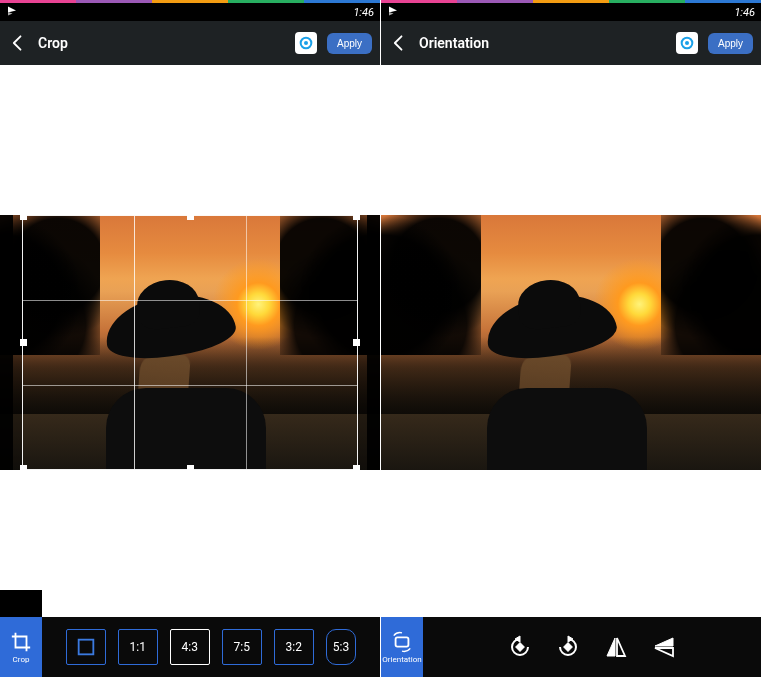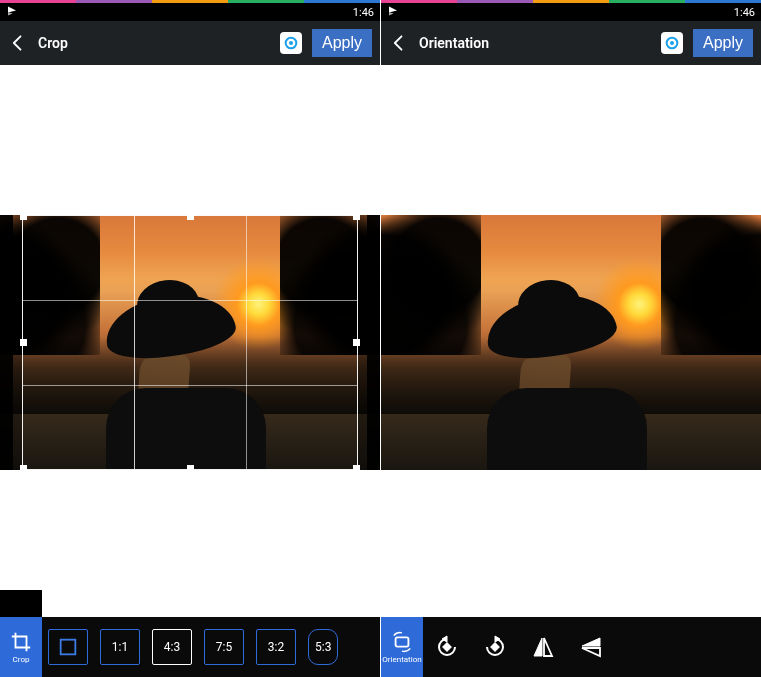--- a/index.html
+++ b/index.html
@@ -37,20 +37,21 @@
   
   .status {
     height: 18px;
     background: #000;
     display: flex;
     align-items: center;
     justify-content: space-between;
     padding: 0 6px;
     color: #fff;
     font-size: 11px;
+    font-style: italic;
   }
   .status .left, .status .right { display:flex; align-items:center; gap:6px; }
   .status .logo svg { width: 12px; height: 12px; }
 
   
   .header {
     height: 44px;
     background: #1e2224;
     display: flex;
     align-items: center;
@@ -65,23 +66,23 @@
   .header .title { font-size: 14px; font-weight: 600; flex: 1; }
   .header .hq {
     width: 22px; height:22px; border-radius: 4px; background:#fff;
     display:flex; align-items:center; justify-content:center;
   }
   .header .hq svg { width:16px; height:16px; }
   .header .apply {
     background: #3b6fc4;
     color: #fff;
     border: none;
-    font-size: 16px;
+    font-size: 10px;
     padding: 5px 10px;
-    border-radius: 0;
+    border-radius: 6px;
     cursor: pointer;
   }
 
   
   .canvas {
     flex: 1;
     background: #fff;
     position: relative;
     overflow: hidden;
   }
@@ -210,20 +211,21 @@
     gap:2px;
   }
   .mode-pill svg { width:22px; height:22px; }
   .options {
     flex:1;
     display:flex;
     align-items:center;
     padding: 0 6px;
     gap: 12px;
     overflow: hidden;
+    justify-content: center;
   }
   .ratio {
     min-width: 40px; height: 36px;
     display:flex; align-items:center; justify-content:center;
     color:#fff; font-size:12px;
     border: 1px solid #2f6bd8;
     border-radius: 2px;
     background: transparent;
     padding: 0 6px;
   }

